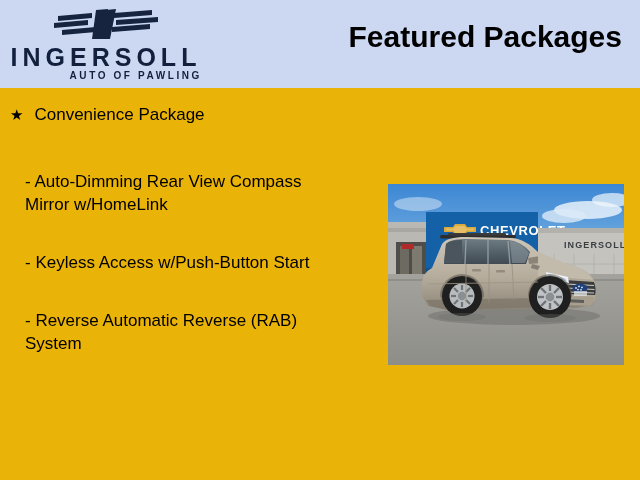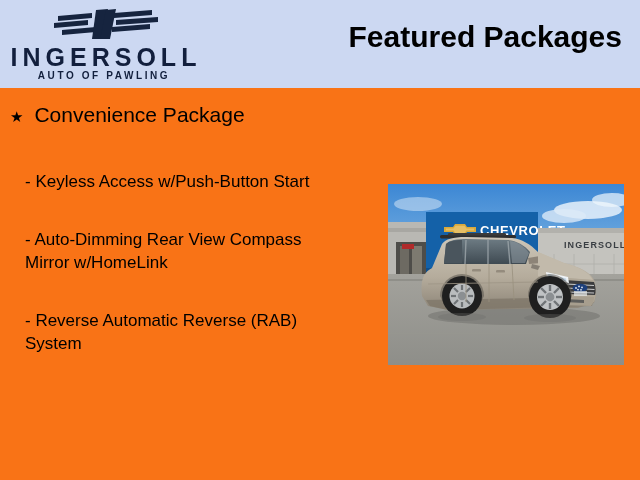--- a/index.html
+++ b/index.html
@@ -13,21 +13,21 @@
   body {
     font-family: "Liberation Sans", sans-serif;
     background: #ffffff;
     position: relative;
   }
 
   .slide {
     position: relative;
     width: 640px;
     height: 480px;
-    background: #f97316;
+    background: #eab308;
   }
 
   
   .header-band {
     position: absolute;
     left: 0;
     top: 0;
     width: 640px;
     height: 88px;
     background: #ccd8f2;
@@ -61,21 +61,21 @@
     color: #121f3d;
     line-height: 26px;
     white-space: nowrap;
   }
 
   .subwordmark {
     position: absolute;
     left: 6px;
     top: 68px;
     width: 196px;
-    text-align: center;
+    text-align: right;
     font-size: 10px;
     font-weight: 700;
     letter-spacing: 2.6px;
     color: #121f3d;
     line-height: 12px;
     white-space: nowrap;
   }
 
   .header-title {
     position: absolute;
@@ -98,21 +98,21 @@
     gap: 11px;
   }
 
   .star-bullet {
     font-size: 15px;
     color: #000000;
     line-height: 22px;
   }
 
   .bullet-label {
-    font-size: 21px;
+    font-size: 17px;
     color: #000000;
     line-height: 22px;
     white-space: nowrap;
   }
 
   
   .features {
     position: absolute;
     left: 25px;
     top: 170px;
@@ -174,23 +174,23 @@
 
     <div class="header-title">Featured Packages</div>
   </div>
 
   <div class="bullet-row">
     <span class="star-bullet">★</span>
     <span class="bullet-label">Convenience Package</span>
   </div>
 
   <div class="features">
-    <div class="feature-item">- Keyless Access w/Push-Button Start</div>
     <div class="feature-item">- Auto-Dimming Rear View Compass
 Mirror w/HomeLink</div>
+    <div class="feature-item">- Keyless Access w/Push-Button Start</div>
     <div class="feature-item">- Reverse Automatic Reverse (RAB)
 System</div>
   </div>
 
   <div class="photo">
     <svg viewBox="0 0 236 181" width="236" height="181">
       <defs>
         <linearGradient id="skyG" x1="0" y1="0" x2="0" y2="1">
           <stop offset="0" stop-color="#3c87d4"></stop>
           <stop offset="1" stop-color="#84b8e4"></stop>

